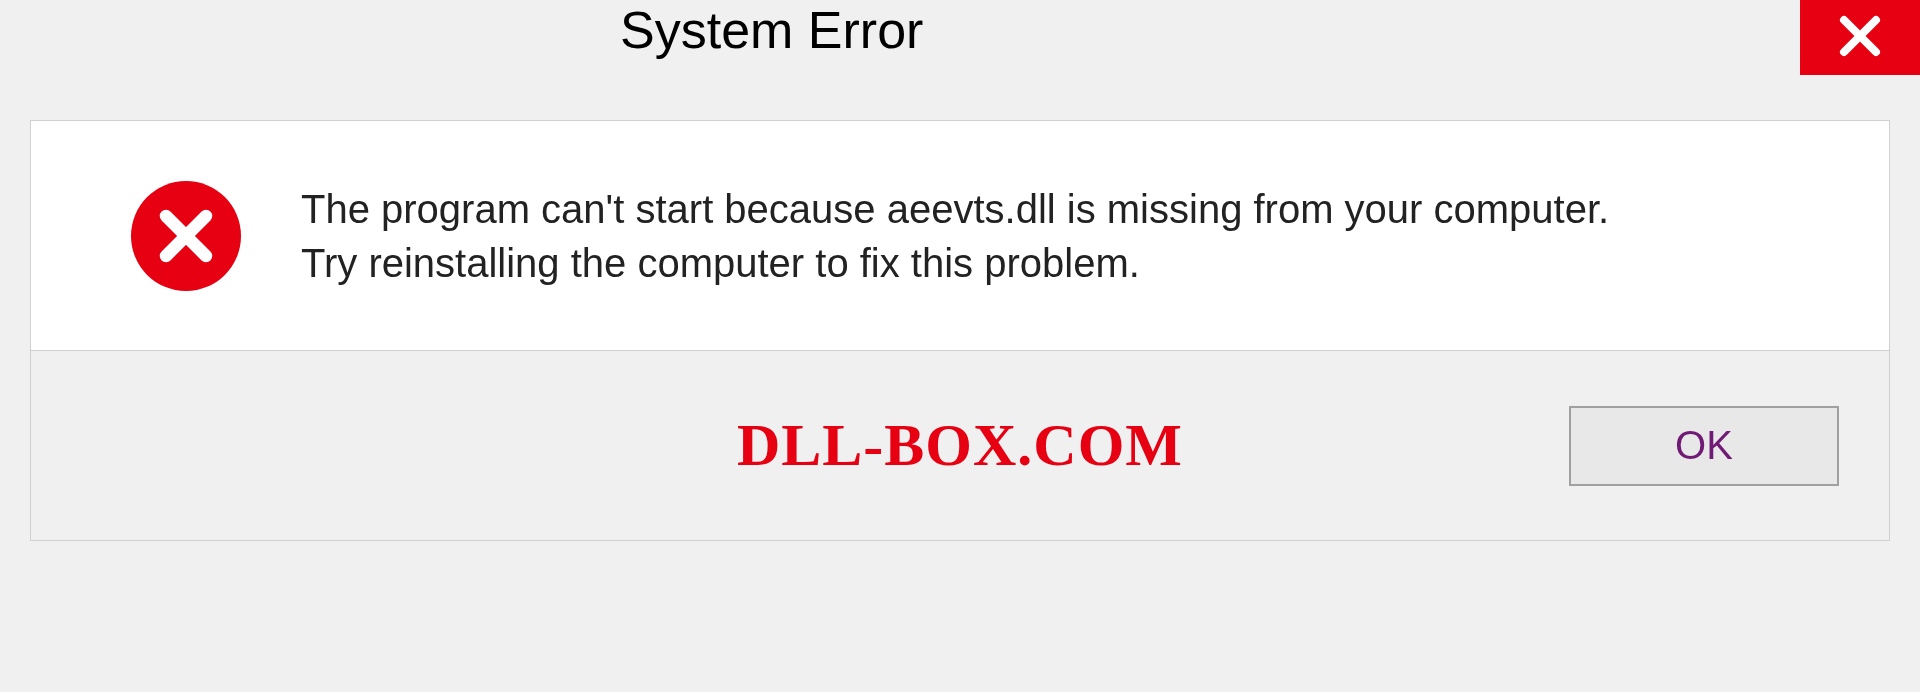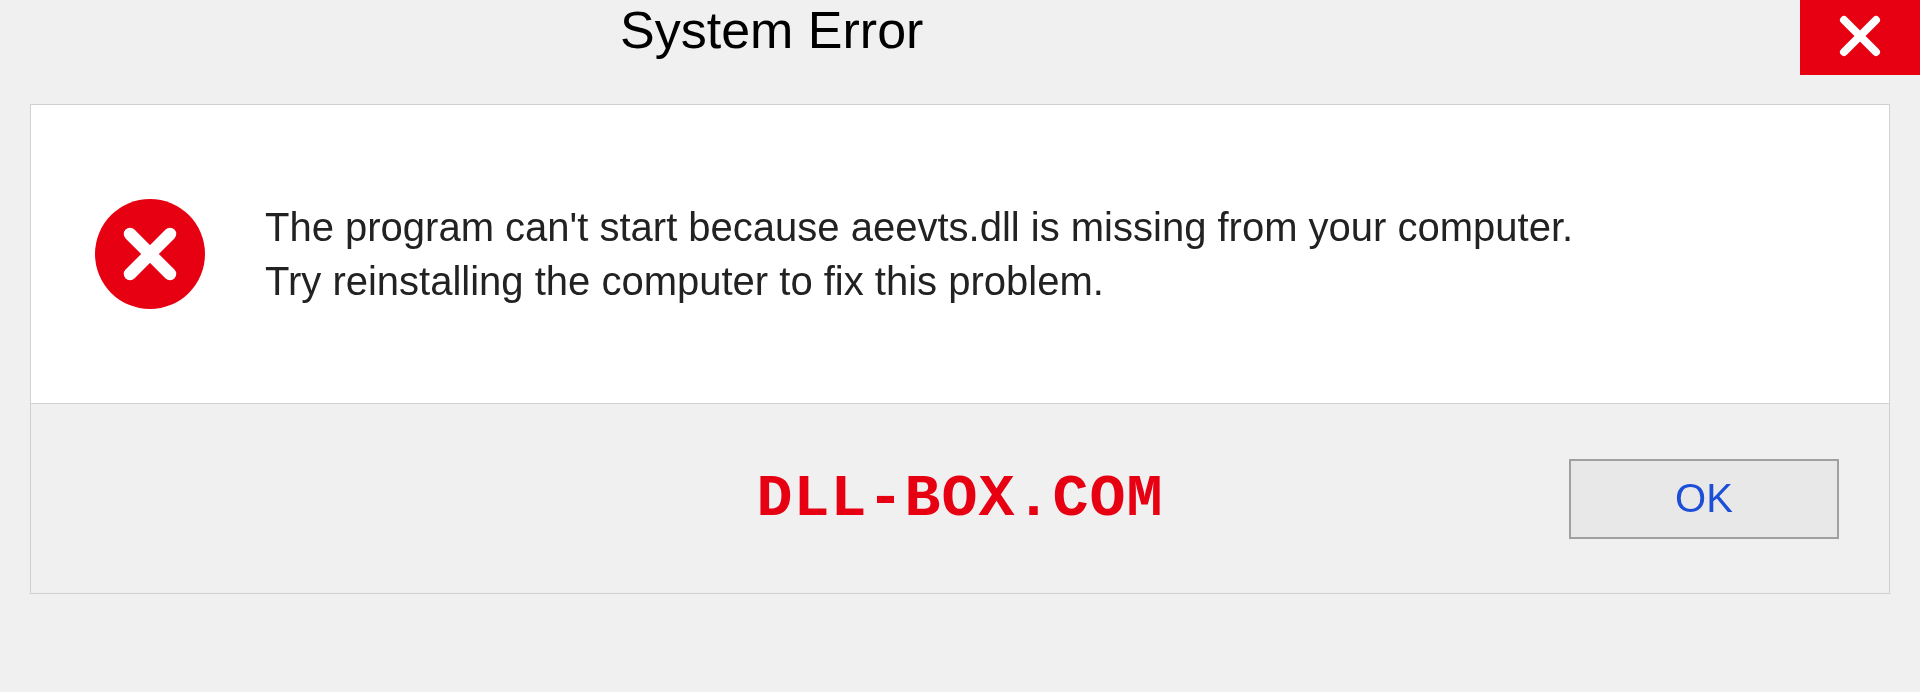--- a/index.html
+++ b/index.html
@@ -34,27 +34,27 @@
       display: flex;
       align-items: center;
       justify-content: center;
       margin-right: 0;
     }
     .close-btn svg {
       width: 48px;
       height: 48px;
     }
     .content-panel {
-      margin: 4px 30px 0 30px;
+      margin: 20px 30px 0 30px;
       background: #ffffff;
       border: 1px solid #d0d0d0;
-      height: 300px;
+      height: 231px;
       display: flex;
       align-items: center;
-      padding-left: 64px;
+      padding-left: 100px;
       gap: 60px;
     }
     .error-icon-wrap {
       flex-shrink: 0;
     }
     .error-icon-circle {
       width: 110px;
       height: 110px;
       border-radius: 50%;
       background: #e60012;
@@ -84,29 +84,29 @@
       position: relative;
     }
     .watermark {
       position: absolute;
       left: 50%;
       transform: translateX(-50%);
       font-size: 60px;
       font-weight: 800;
       color: #e60012;
       letter-spacing: 1px;
-      font-family: Liberation Mono, monospace;
+      font-family: Liberation Serif, serif;
     }
     .ok-btn {
       width: 270px;
       height: 80px;
       background: #e8e8e8;
       border: 2px solid #a0a0a0;
       font-size: 40px;
-      color: #1d4ed8;
+      color: #701a75;
       display: flex;
       align-items: center;
       justify-content: center;
       font-family: inherit;
     }
   </style>
 </head>
 <body>
 
 <div class="titlebar">

